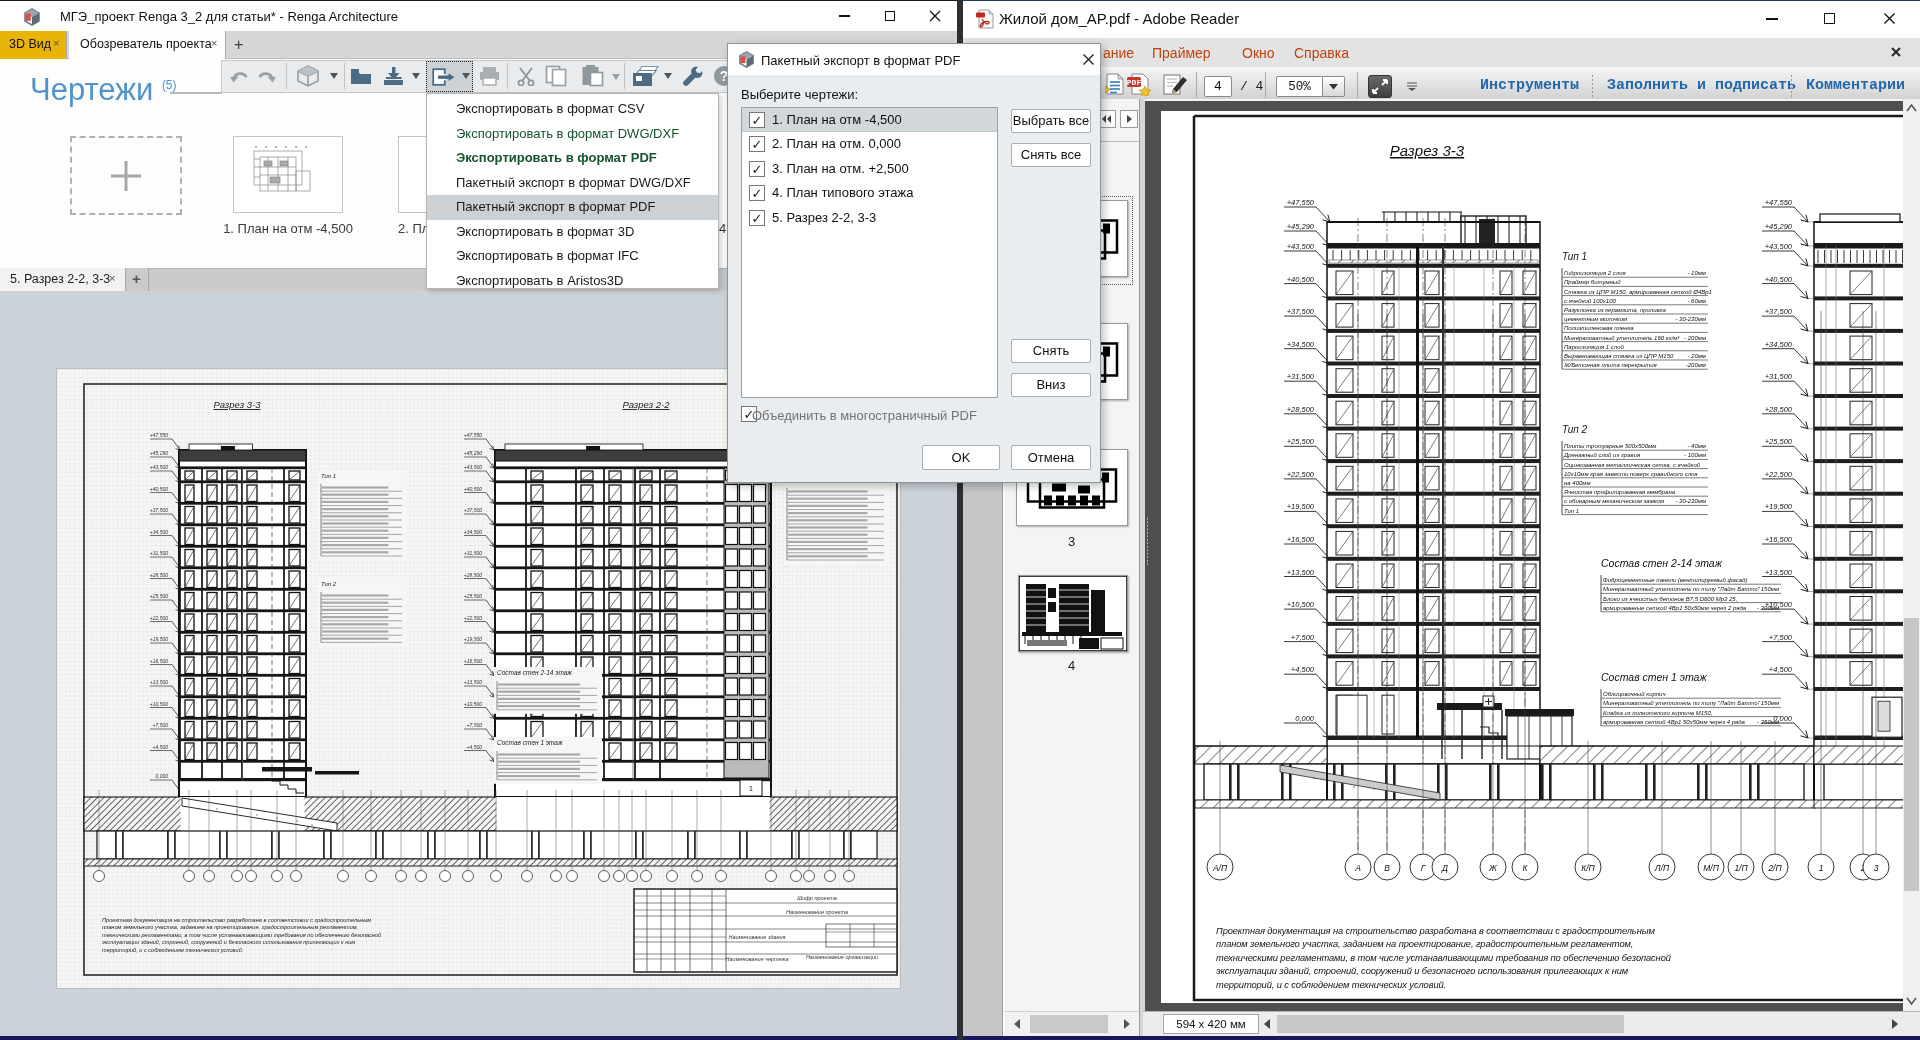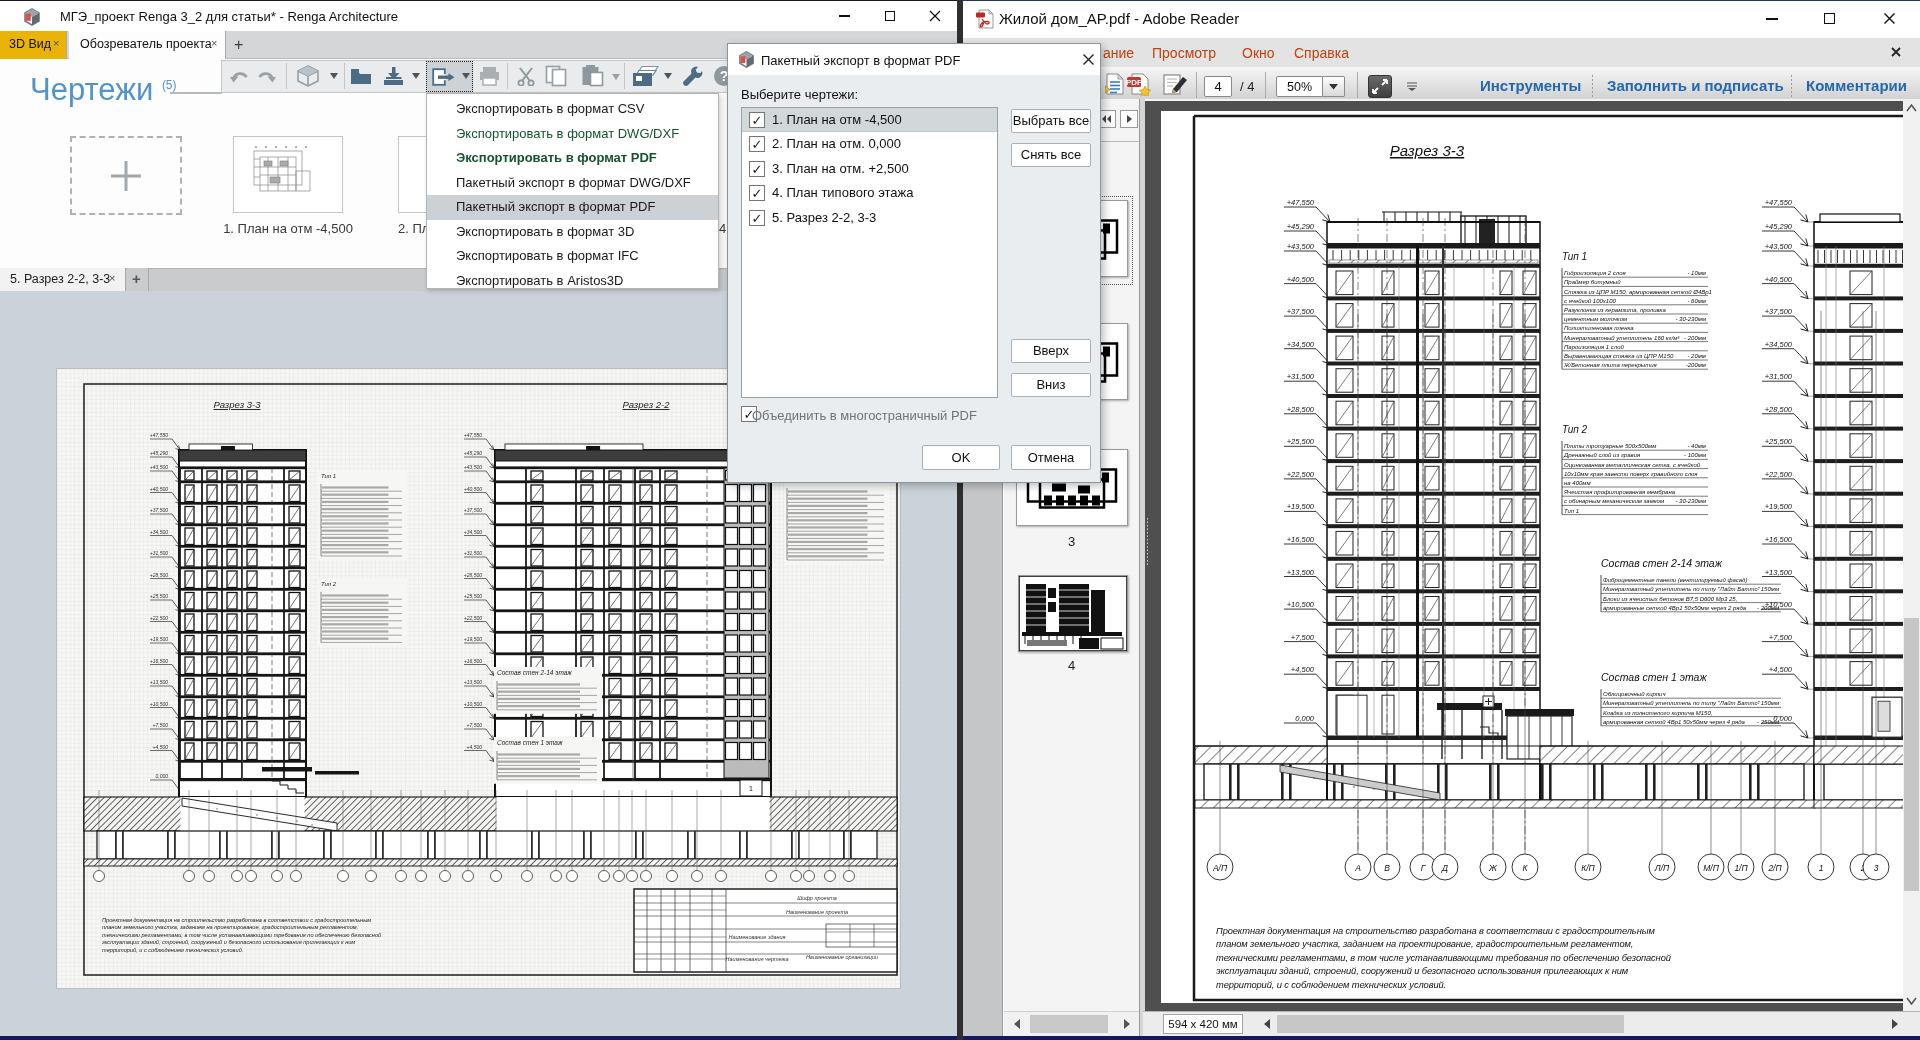--- a/index.html
+++ b/index.html
@@ -34,21 +34,21 @@
 .dtitle{left:0;top:0;width:372px;height:31px;background:#fff;}
 .dlg-list{left:13px;top:63px;width:257px;height:291px;background:#fff;border:1px solid #9aa2a8;}
 .btn{position:absolute;background:#fff;border:1px solid #a8b0b7;border-radius:2px;font-size:13px;color:#111;text-align:center;}
 .cb{position:absolute;width:16px;height:16px;background:#fff;border:1px solid #777;font-size:13px;line-height:15px;text-align:center;color:#222;}
 .rowtext{position:absolute;font-size:13px;color:#111;white-space:nowrap;}
 .adobe{left:960px;top:0;width:960px;height:1040px;background:#fff;}
 .aborder{left:957px;top:0;width:6px;height:1040px;background:#2f2f2f;z-index:5;}
 .atitle{left:963px;top:1px;width:957px;height:37px;background:#fff;}
 .amenu{left:963px;top:38px;width:957px;height:29px;background:#e3e3e3;}
 .amenu span{font-size:14px;color:#c2410c;position:absolute;top:7px;}
-.atoolbar{left:963px;top:67px;width:957px;height:33px;background:linear-gradient(#f6f6f6,#d2d2d2);border-bottom:1px solid #9b9b9b;}
+.atoolbar{left:963px;top:67px;width:957px;height:33px;background:linear-gradient(#f6f6f6,#d2d2d2);border-bottom:1px solid #9b9b9b;font-family:Liberation Mono, monospace;}
 .navstrip{left:963px;top:99px;width:40px;height:938px;background:#c5c6c7;border-right:1px solid #9b9b9b;}
 .apanel{left:1004px;top:99px;width:135px;height:912px;background:#f4f4f4;}
 .paneledge{left:1139px;top:99px;width:6px;height:938px;background:#d6d6d6;border-left:1px solid #9a9a9a;}
 .adoc{left:1145px;top:100px;width:758px;height:911px;background:#4f4f4f;}
 .apage{left:1161px;top:111px;width:742px;height:892px;background:#fff;overflow:hidden;}
 .vscroll{left:1903px;top:99px;width:17px;height:912px;background:#f0f0f0;}
 .astatus{left:1143px;top:1011px;width:777px;height:26px;background:#ececec;border-top:1px solid #b5b5b5;}
 .bluetxt{color:#2368ae;font-weight:bold;font-size:15px;position:absolute;top:10px;}
 .dotsep{position:absolute;top:8px;width:1px;height:22px;background-image:linear-gradient(#9a9a9a 50%,transparent 50%);background-size:1px 4px;}
 svg{display:block;}
@@ -944,21 +944,21 @@
     <div class="cb" style="left:21px;top:92.4px;">✓</div>
     <div class="rowtext" style="left:44px;top:92.4px;">2. План на отм. 0,000</div>
     <div class="cb" style="left:21px;top:116.8px;">✓</div>
     <div class="rowtext" style="left:44px;top:116.8px;">3. План на отм. +2,500</div>
     <div class="cb" style="left:21px;top:141.2px;">✓</div>
     <div class="rowtext" style="left:44px;top:141.2px;">4. План типового этажа</div>
     <div class="cb" style="left:21px;top:165.6px;">✓</div>
     <div class="rowtext" style="left:44px;top:165.6px;">5. Разрез 2-2, 3-3</div>
     <div class="btn" style="left:283px;top:65px;width:80px;height:24px;line-height:22px;">Выбрать все</div>
     <div class="btn" style="left:283px;top:99px;width:80px;height:24px;line-height:22px;">Снять все</div>
-    <div class="btn" style="left:283px;top:295px;width:80px;height:24px;line-height:22px;">Вверх</div>
+    <div class="btn" style="left:283px;top:295px;width:80px;height:24px;line-height:22px;">Снять</div>
     <div class="btn" style="left:283px;top:329px;width:80px;height:24px;line-height:22px;">Вниз</div>
     <div class="cb" style="left:13px;top:362px;">✓</div>
     <div class="abs" style="left:24px;top:364px;font-size:13px;color:#737373;">Объединить в многостраничный PDF</div>
     <div class="btn" style="left:194px;top:401px;width:78px;height:25px;line-height:23px;">OK</div>
     <div class="btn" style="left:283px;top:401px;width:80px;height:25px;line-height:23px;">Отмена</div>
   </div>
 <div class="abs adobe"></div>
 <div class="abs" style="left:963px;top:0;width:957px;height:1px;background:#1c3a5e;"></div>
 <div class="abs aborder"></div>
 <div class="abs atitle">
@@ -970,21 +970,21 @@
     </svg>
     <div class="abs" style="left:36px;top:9px;font-size:15px;color:#111;">Жилой дом_AP.pdf - Adobe Reader</div>
     <div class="abs" style="left:803px;top:17px;width:12px;height:1.5px;background:#111;"></div>
     <div class="abs" style="left:861px;top:12px;width:11px;height:11px;border:1.5px solid #111;"></div>
     <svg class="abs" style="left:920px;top:11px" width="13" height="13">
       <path d="M1.5 1.5 L11.5 11.5 M11.5 1.5 L1.5 11.5" stroke="#111" stroke-width="1.4"></path>
     </svg>
   </div>
 <div class="abs amenu">
     <span style="left:140px;">ание</span>
-    <span style="left:189px;">Просмотр</span>
+    <span style="left:189px;">Праймер</span>
     <span style="left:279px;">Окно</span>
     <span style="left:331px;">Справка</span>
     <svg class="abs" style="left:928px;top:9px" width="10" height="10">
       <path d="M1 1 L9 9 M9 1 L1 9" stroke="#222" stroke-width="1.8"></path>
     </svg>
   </div>
 <div class="abs atoolbar">
     <svg class="abs" style="left:142px;top:6px" width="20" height="22" viewBox="0 0 20 22">
       <path d="M2 1 L13 1 L18 6 L18 21 L2 21 Z" fill="#fff" stroke="#888" stroke-width="1"></path>
       <path d="M13 1 L13 6 L18 6 Z" fill="#ddd" stroke="#888" stroke-width="0.8"></path>
@@ -1802,20 +1802,20 @@
   </div>
 <div class="abs vscroll"></div>
 <svg class="abs" style="left:1906px;top:103px" width="11" height="10" viewBox="0 0 11 10">
     <path d="M1 8 L5.5 2 L10 8" stroke="#555" stroke-width="1.6" fill="none"></path>
   </svg>
 <svg class="abs" style="left:1906px;top:996px" width="11" height="10" viewBox="0 0 11 10">
     <path d="M1 2 L5.5 8 L10 2" stroke="#555" stroke-width="1.6" fill="none"></path>
   </svg>
 <div class="abs" style="left:1904px;top:618px;width:15px;height:273px;background:#c6c6c6;"></div>
 <div class="abs astatus"></div>
-<div class="abs" style="left:1163px;top:1014px;width:80px;height:20px;background:#fff;border:1px solid #a5a5a5;font-size:11.5px;color:#111;text-align:center;line-height:19px;">594 x 420 мм</div>
+<div class="abs" style="left:1163px;top:1014px;width:96px;height:20px;background:#fff;border:1px solid #a5a5a5;font-size:11.5px;color:#111;text-align:center;line-height:19px;">594 x 420 мм</div>
 <svg class="abs" style="left:1262px;top:1018px" width="10" height="12" viewBox="0 0 10 12">
     <polygon points="8,1 8,11 2,6" fill="#444"></polygon>
   </svg>
 <svg class="abs" style="left:1890px;top:1018px" width="10" height="12" viewBox="0 0 10 12">
     <polygon points="2,1 2,11 8,6" fill="#444"></polygon>
   </svg>
 <div class="abs" style="left:1277px;top:1015px;width:347px;height:18px;background:#c7c7c7;"></div>
 <div class="abs botline"></div>
 </body></html>

